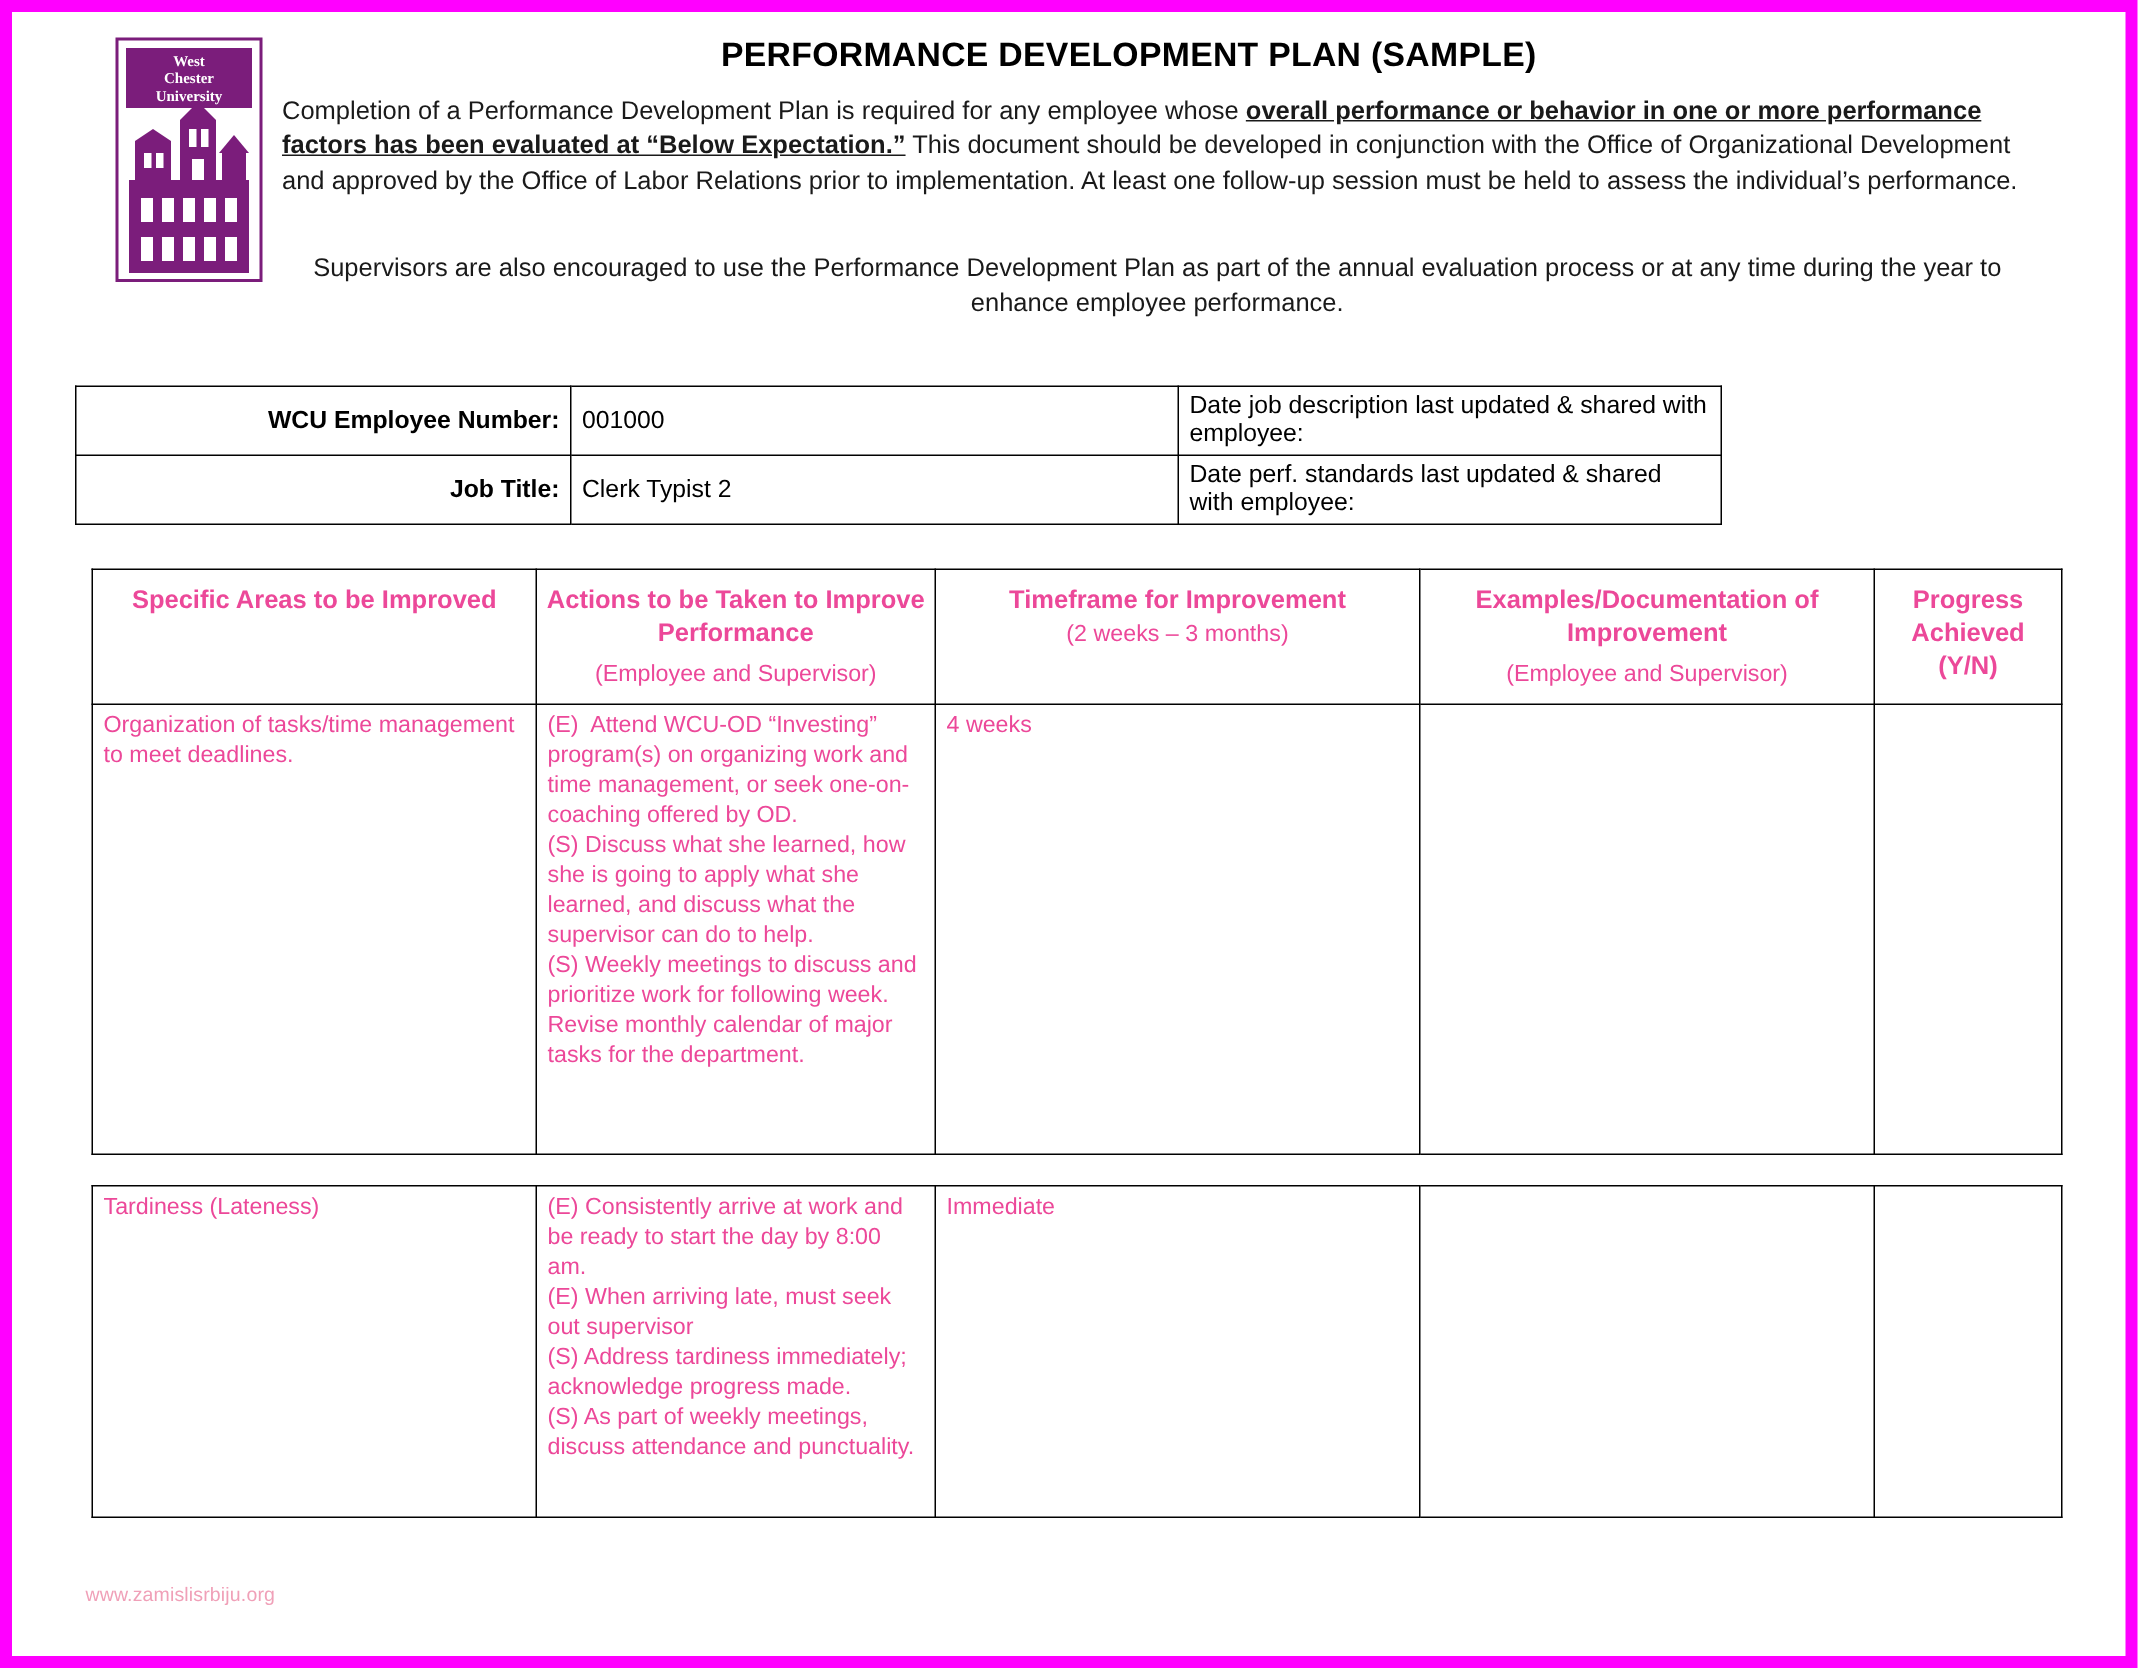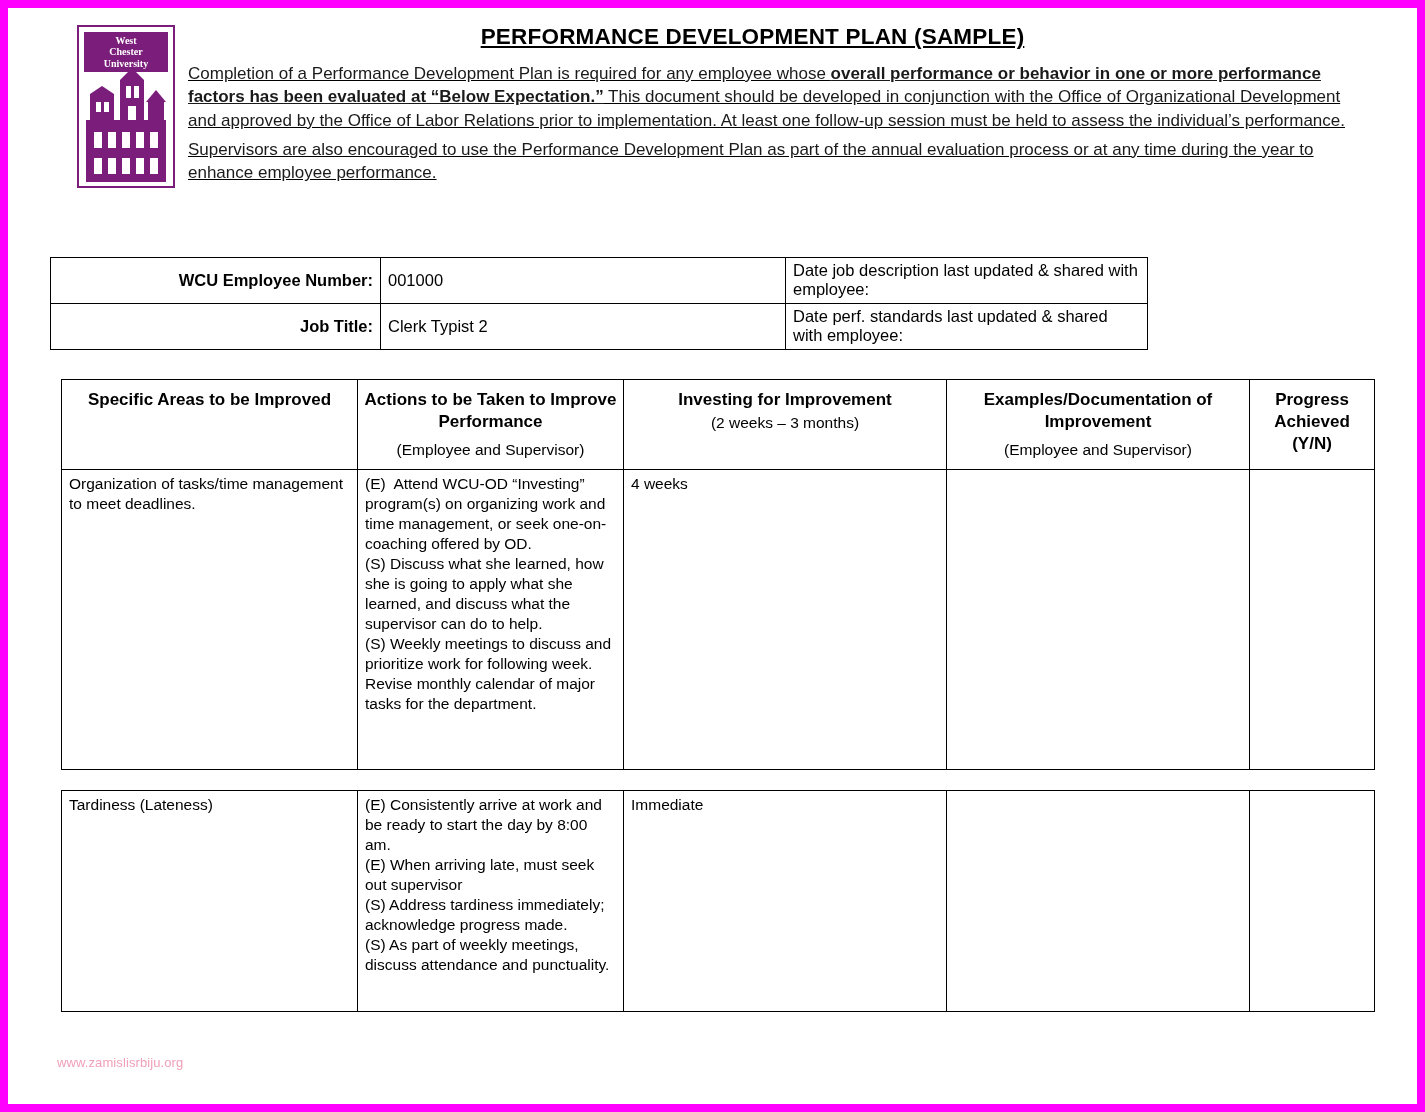--- a/index.html
+++ b/index.html
@@ -19,21 +19,20 @@
     top: 8px;
     width: 1409px;
     height: 1096px;
     background: #ffffff;
     overflow: hidden;
   }
   
   .header {
     position: relative;
     padding: 16px 50px 0 50px;
-    text-decoration: underline;
   }
   .logo {
     position: absolute;
     left: 68px;
     top: 16px;
     width: 100px;
     height: 165px;
   }
   .title {
     text-align: center;
@@ -52,24 +51,25 @@
     color: #1a1a1a;
     text-align: left;
   }
   .intro .ul {
     text-decoration: underline;
     font-weight: bold;
   }
   .intro2 {
     margin-left: 130px;
     margin-right: 12px;
-    margin-top: 6px;
+    margin-top: 35px;
     font-size: 17px;
     line-height: 1.37;
     color: #1a1a1a;
+    text-align: center;
   }
   
   table {
     border-collapse: collapse;
   }
   .info-table {
     position: absolute;
     left: 42px;
     top: 249px;
     width: 1098px;
@@ -98,21 +98,21 @@
   .grid {
     position: absolute;
     left: 53px;
     top: 371px;
     width: 1305px;
     table-layout: fixed;
   }
   .grid td, .grid th {
     border: 1.3px solid #000;
     vertical-align: top;
-    color: #000000;
+    color: #ec4899;
   }
   .grid th {
     text-align: center;
     font-weight: bold;
     font-size: 17px;
     padding: 9px 6px 10px 6px;
     line-height: 1.28;
   }
   .grid th .sub {
     font-weight: normal;
@@ -217,21 +217,21 @@
     <thead>
       <tr>
         <th class="col1">
           <span>Specific Areas to be Improved</span>
         </th>
         <th class="col2">
           <span>Actions to be Taken to Improve Performance</span>
           <span class="sub2">(Employee and Supervisor)</span>
         </th>
         <th class="col3">
-          <span>Investing for Improvement</span>
+          <span>Timeframe for Improvement</span>
           <span class="sub">(2 weeks – 3 months)</span>
         </th>
         <th class="col4">
           <span>Examples/Documentation of Improvement</span>
           <span class="sub2">(Employee and Supervisor)</span>
         </th>
         <th class="col5">
           <span>Progress Achieved (Y/N)</span>
         </th>
       </tr>

